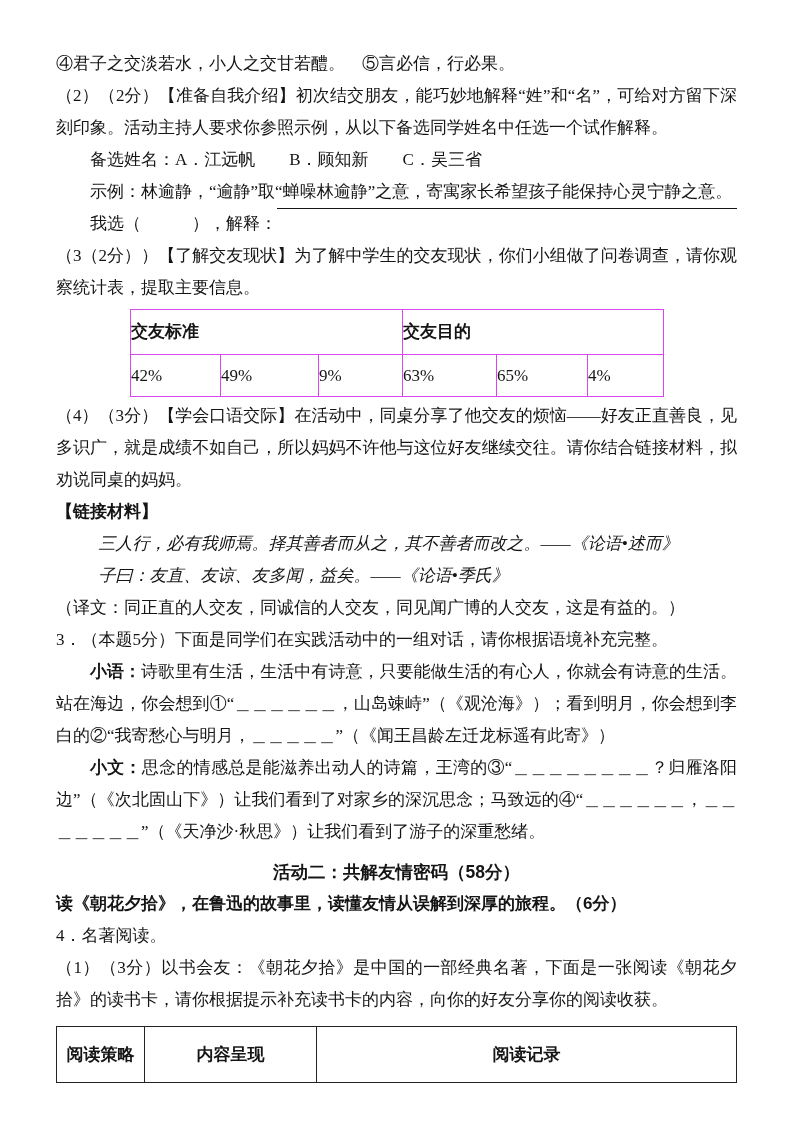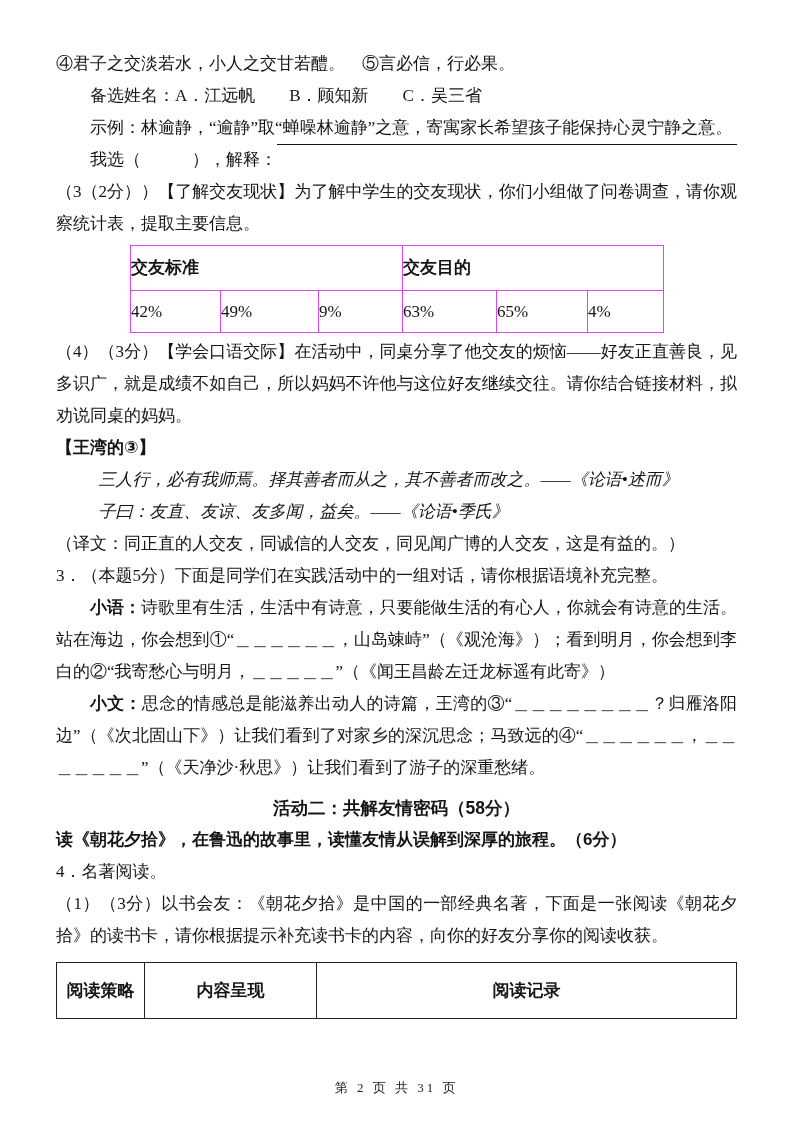--- a/index.html
+++ b/index.html
@@ -58,20 +58,21 @@
     color: #222;
   }
 </style>
 </head>
 <body>
 
 <div class="page">
 
   <p>④君子之交淡若水，小人之交甘若醴。　⑤言必信，行必果。</p>
 
+  <p>（2）（2分）【准备自我介绍】初次结交朋友，能巧妙地解释“姓”和“名”，可给对方留下深刻印象。活动主持人要求你参照示例，从以下备选同学姓名中任选一个试作解释。</p>
 
   <p class="indent">备选姓名：A．江远帆　　B．顾知新　　C．吴三省</p>
 
   <p class="indent">示例：林逾静，“逾静”取“蝉噪林逾静”之意，寄寓家长希望孩子能保持心灵宁静之意。</p>
 
   <div class="choice-row">
     <span class="lead">我选（　　　），解释：</span>
     <span class="blank-line"></span>
   </div>
 
@@ -97,21 +98,21 @@
         <td>9%</td>
         <td>63%</td>
         <td>65%</td>
         <td>4%</td>
       </tr>
     </tbody>
   </table>
 
   <p>（4）（3分）【学会口语交际】在活动中，同桌分享了他交友的烦恼——好友正直善良，见多识广，就是成绩不如自己，所以妈妈不许他与这位好友继续交往。请你结合链接材料，拟劝说同桌的妈妈。</p>
 
-  <p class="hei">【王湾的③】</p>
+  <p class="hei">【链接材料】</p>
 
   <p class="kaiti indent25">三人行，必有我师焉。择其善者而从之，其不善者而改之。——《论语•述而》</p>
 
   <p class="kaiti indent25">子曰：友直、友谅、友多闻，益矣。——《论语•季氏》</p>
 
   <p>（译文：同正直的人交友，同诚信的人交友，同见闻广博的人交友，这是有益的。）</p>
 
   <p>3．（本题5分）下面是同学们在实践活动中的一组对话，请你根据语境补充完整。</p>
 
   <p class="indent"><span class="hei">小语：</span><span>诗歌里有生活，生活中有诗意，只要能做生活的有心人，你就会有诗意的生活。站在海边，你会想到①“＿＿＿＿＿＿，山岛竦峙”（《观沧海》）；看到明月，你会想到李白的②“我寄愁心与明月，＿＿＿＿＿”（《闻王昌龄左迁龙标遥有此寄》）</span></p>
@@ -134,15 +135,14 @@
       </colgroup>
     <tbody>
       <tr>
         <td>阅读策略</td>
         <td>内容呈现</td>
         <td>阅读记录</td>
       </tr>
     </tbody>
   </table>
 
-  <div class="footer">第 2 页 共 31 页</div>
 
 </div>
 
 </body></html>

